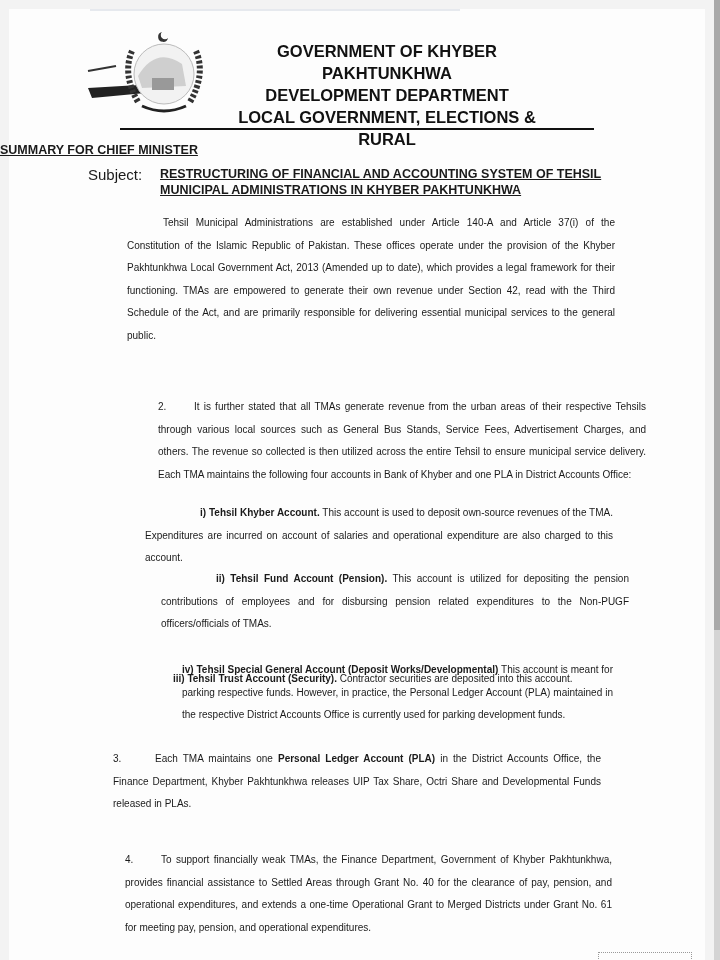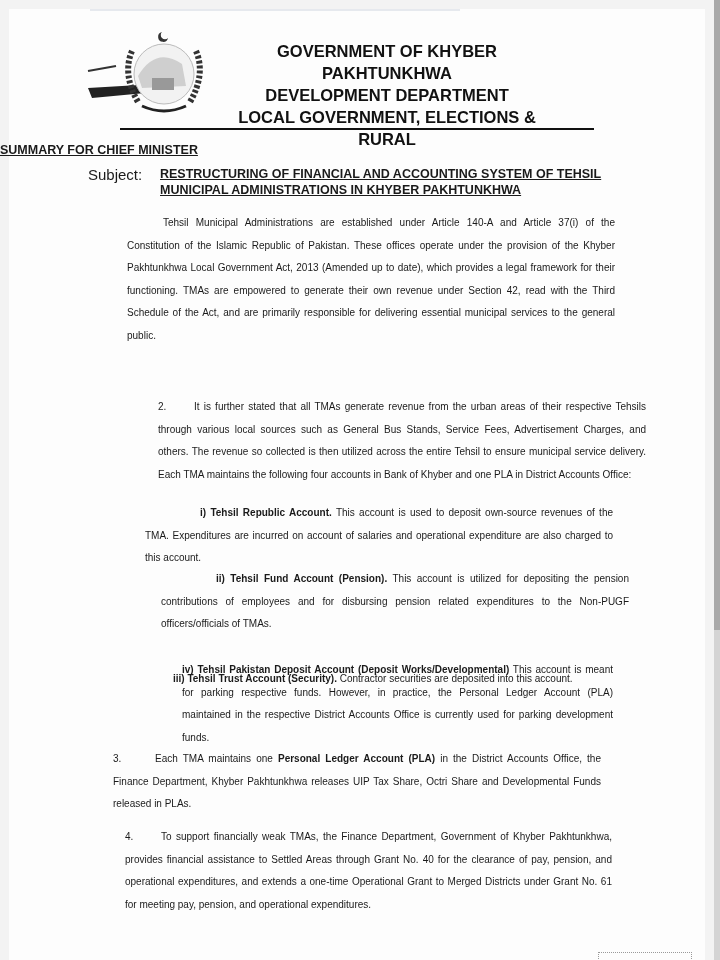--- a/index.html
+++ b/index.html
@@ -48,37 +48,37 @@
 <div class="subject-label">Subject:</div>
 <div class="subject-text">RESTRUCTURING OF FINANCIAL AND ACCOUNTING SYSTEM OF TEHSIL MUNICIPAL ADMINISTRATIONS IN KHYBER PAKHTUNKHWA</div>
 
 <div class="para" style="left:127px; top:212px; width:488px; text-indent:36px;">Tehsil Municipal Administrations are established under Article 140-A and Article 37(i) of the Constitution of the Islamic Republic of Pakistan. These offices operate under the provision of the Khyber Pakhtunkhwa Local Government Act, 2013 (Amended up to date), which provides a legal framework for their functioning. TMAs are empowered to generate their own revenue under Section 42, read with the Third Schedule of the Act, and are primarily responsible for delivering essential municipal services to the general public.</div>
 
 <div class="para" style="left:127px; top:396px; width:488px;margin-left:31px;">
   <span class="indent" style="width:36px;">2.</span><span>It is further stated that all TMAs generate revenue from the urban areas of their respective Tehsils through various local sources such as General Bus Stands, Service Fees, Advertisement Charges, and others. The revenue so collected is then utilized across the entire Tehsil to ensure municipal service delivery. Each TMA maintains the following four accounts in Bank of Khyber and one PLA in District Accounts Office:</span>
 </div>
 
 <div class="para" style="left:145px; top:502px; width:468px; text-indent:55px;">
-  <b>i) Tehsil Republic Account.</b> <span>This account is used to deposit own-source revenues of the TMA. Expenditures are incurred on account of salaries and operational expenditure are also charged to this account.</span>
+  <b>i) Tehsil Khyber Account.</b> <span>This account is used to deposit own-source revenues of the TMA. Expenditures are incurred on account of salaries and operational expenditure are also charged to this account.</span>
 </div>
 <div class="para" style="left:145px; top:568px; width:468px; text-indent:55px;margin-left:16px;">
   <b>ii) Tehsil Fund Account (Pension).</b> <span>This account is utilized for depositing the pension contributions of employees and for disbursing pension related expenditures to the Non-PUGF officers/officials of TMAs.</span>
 </div>
 <div class="para" style="left:145px; top:672px; width:468px; text-indent:28px; line-height:13px;">
   <b>iii) Tehsil Trust Account (Security).</b> <span>Contractor securities are deposited into this account.</span>
 </div>
 <div class="para" style="left:182px; top:659px; width:431px;">
-  <b>iv) Tehsil Pakistan Deposit Account (Deposit Works/Developmental)</b> <span>This account is meant for parking respective funds. However, in practice, the Personal Ledger Account (PLA) maintained in the respective District Accounts Office is currently used for parking development funds.</span>
+  <b>iv) Tehsil Special General Account (Deposit Works/Developmental)</b> <span>This account is meant for parking respective funds. However, in practice, the Personal Ledger Account (PLA) maintained in the respective District Accounts Office is currently used for parking development funds.</span>
 </div>
 
 <div class="para" style="left:113px; top:748px; width:488px;">
   <span class="indent" style="width:42px;">3.</span><span>Each TMA maintains one</span> <b>Personal Ledger Account (PLA)</b> <span>in the District Accounts Office, the Finance Department, Khyber Pakhtunkhwa releases UIP Tax Share, Octri Share and Developmental Funds released in PLAs.</span>
 </div>
 
-<div class="para" style="left:125px; top:826px; width:487px;">
+<div class="para" style="left:125px; top:849px; width:487px;">
   <span class="indent" style="width:36px;">4.</span><span>To support financially weak TMAs, the Finance Department, Government of Khyber Pakhtunkhwa, provides financial assistance to Settled Areas through Grant No. 40 for the clearance of pay, pension, and operational expenditures, and extends a one-time Operational Grant to Merged Districts under Grant No. 61 for meeting pay, pension, and operational expenditures.</span>
 </div>
 
 <div class="stamp"></div>
 
 <div class="scrollbar">
   <div class="scroll-thumb"></div>
 </div>
 
 </body></html>

